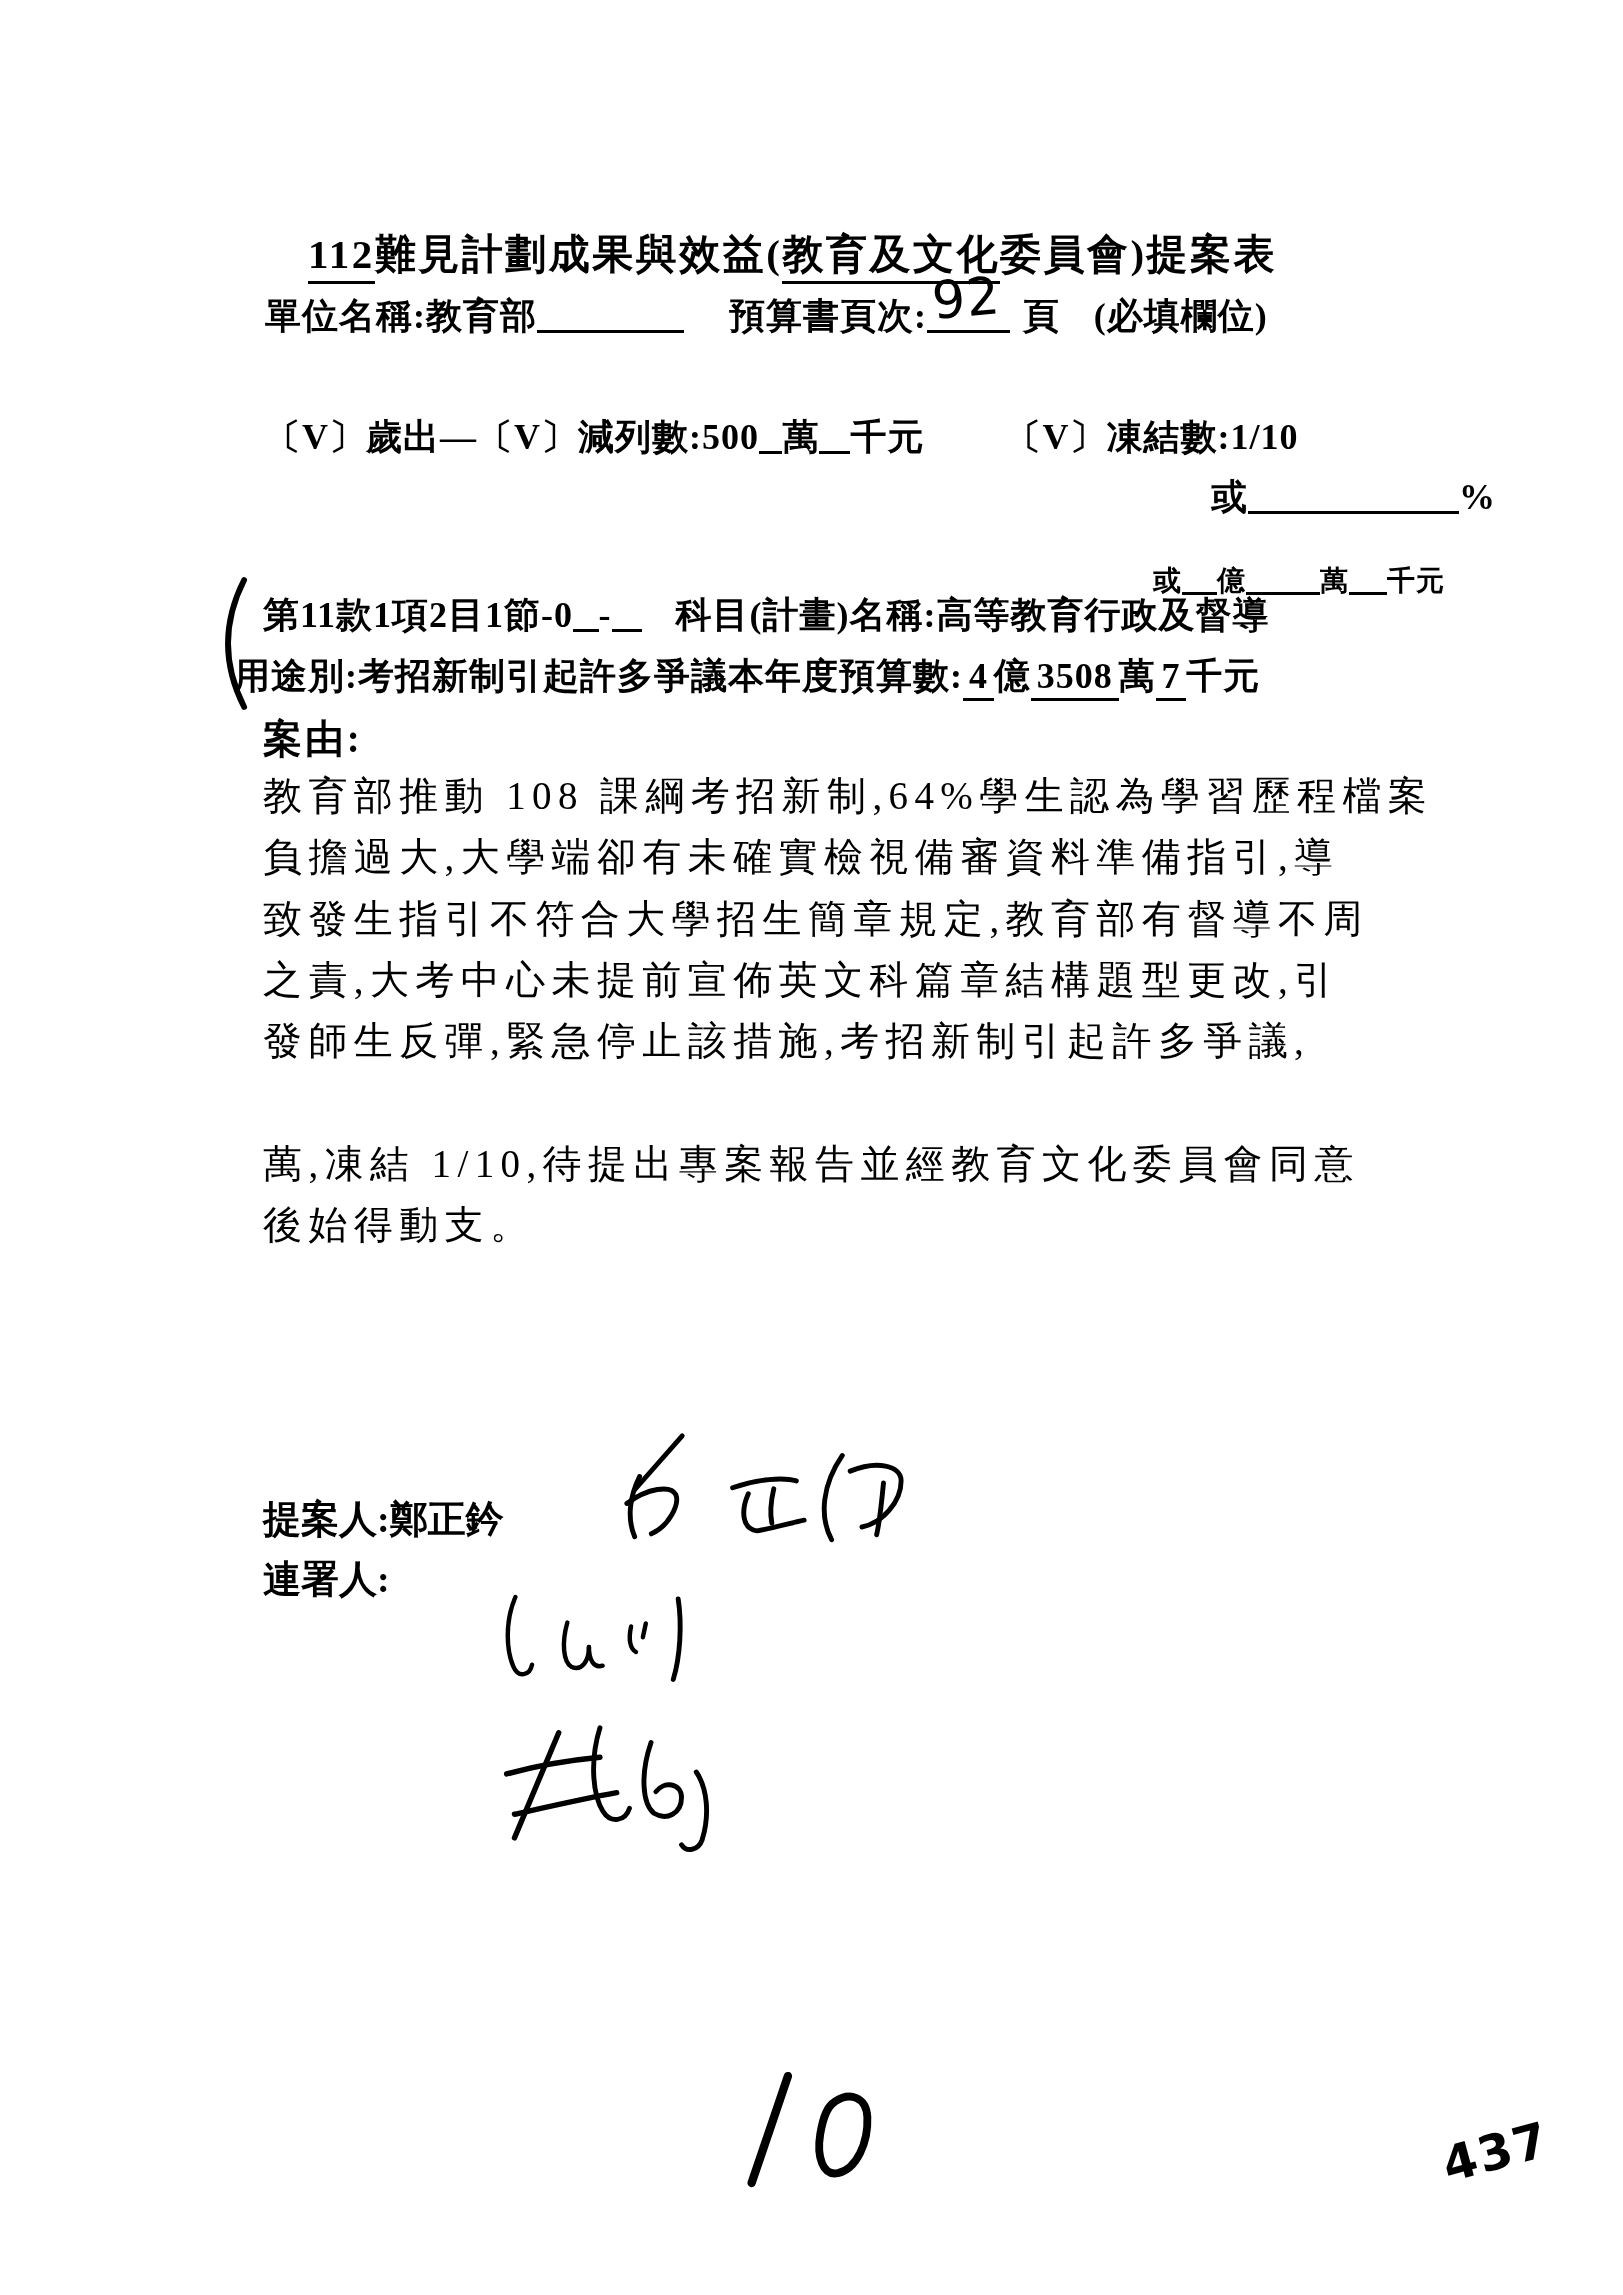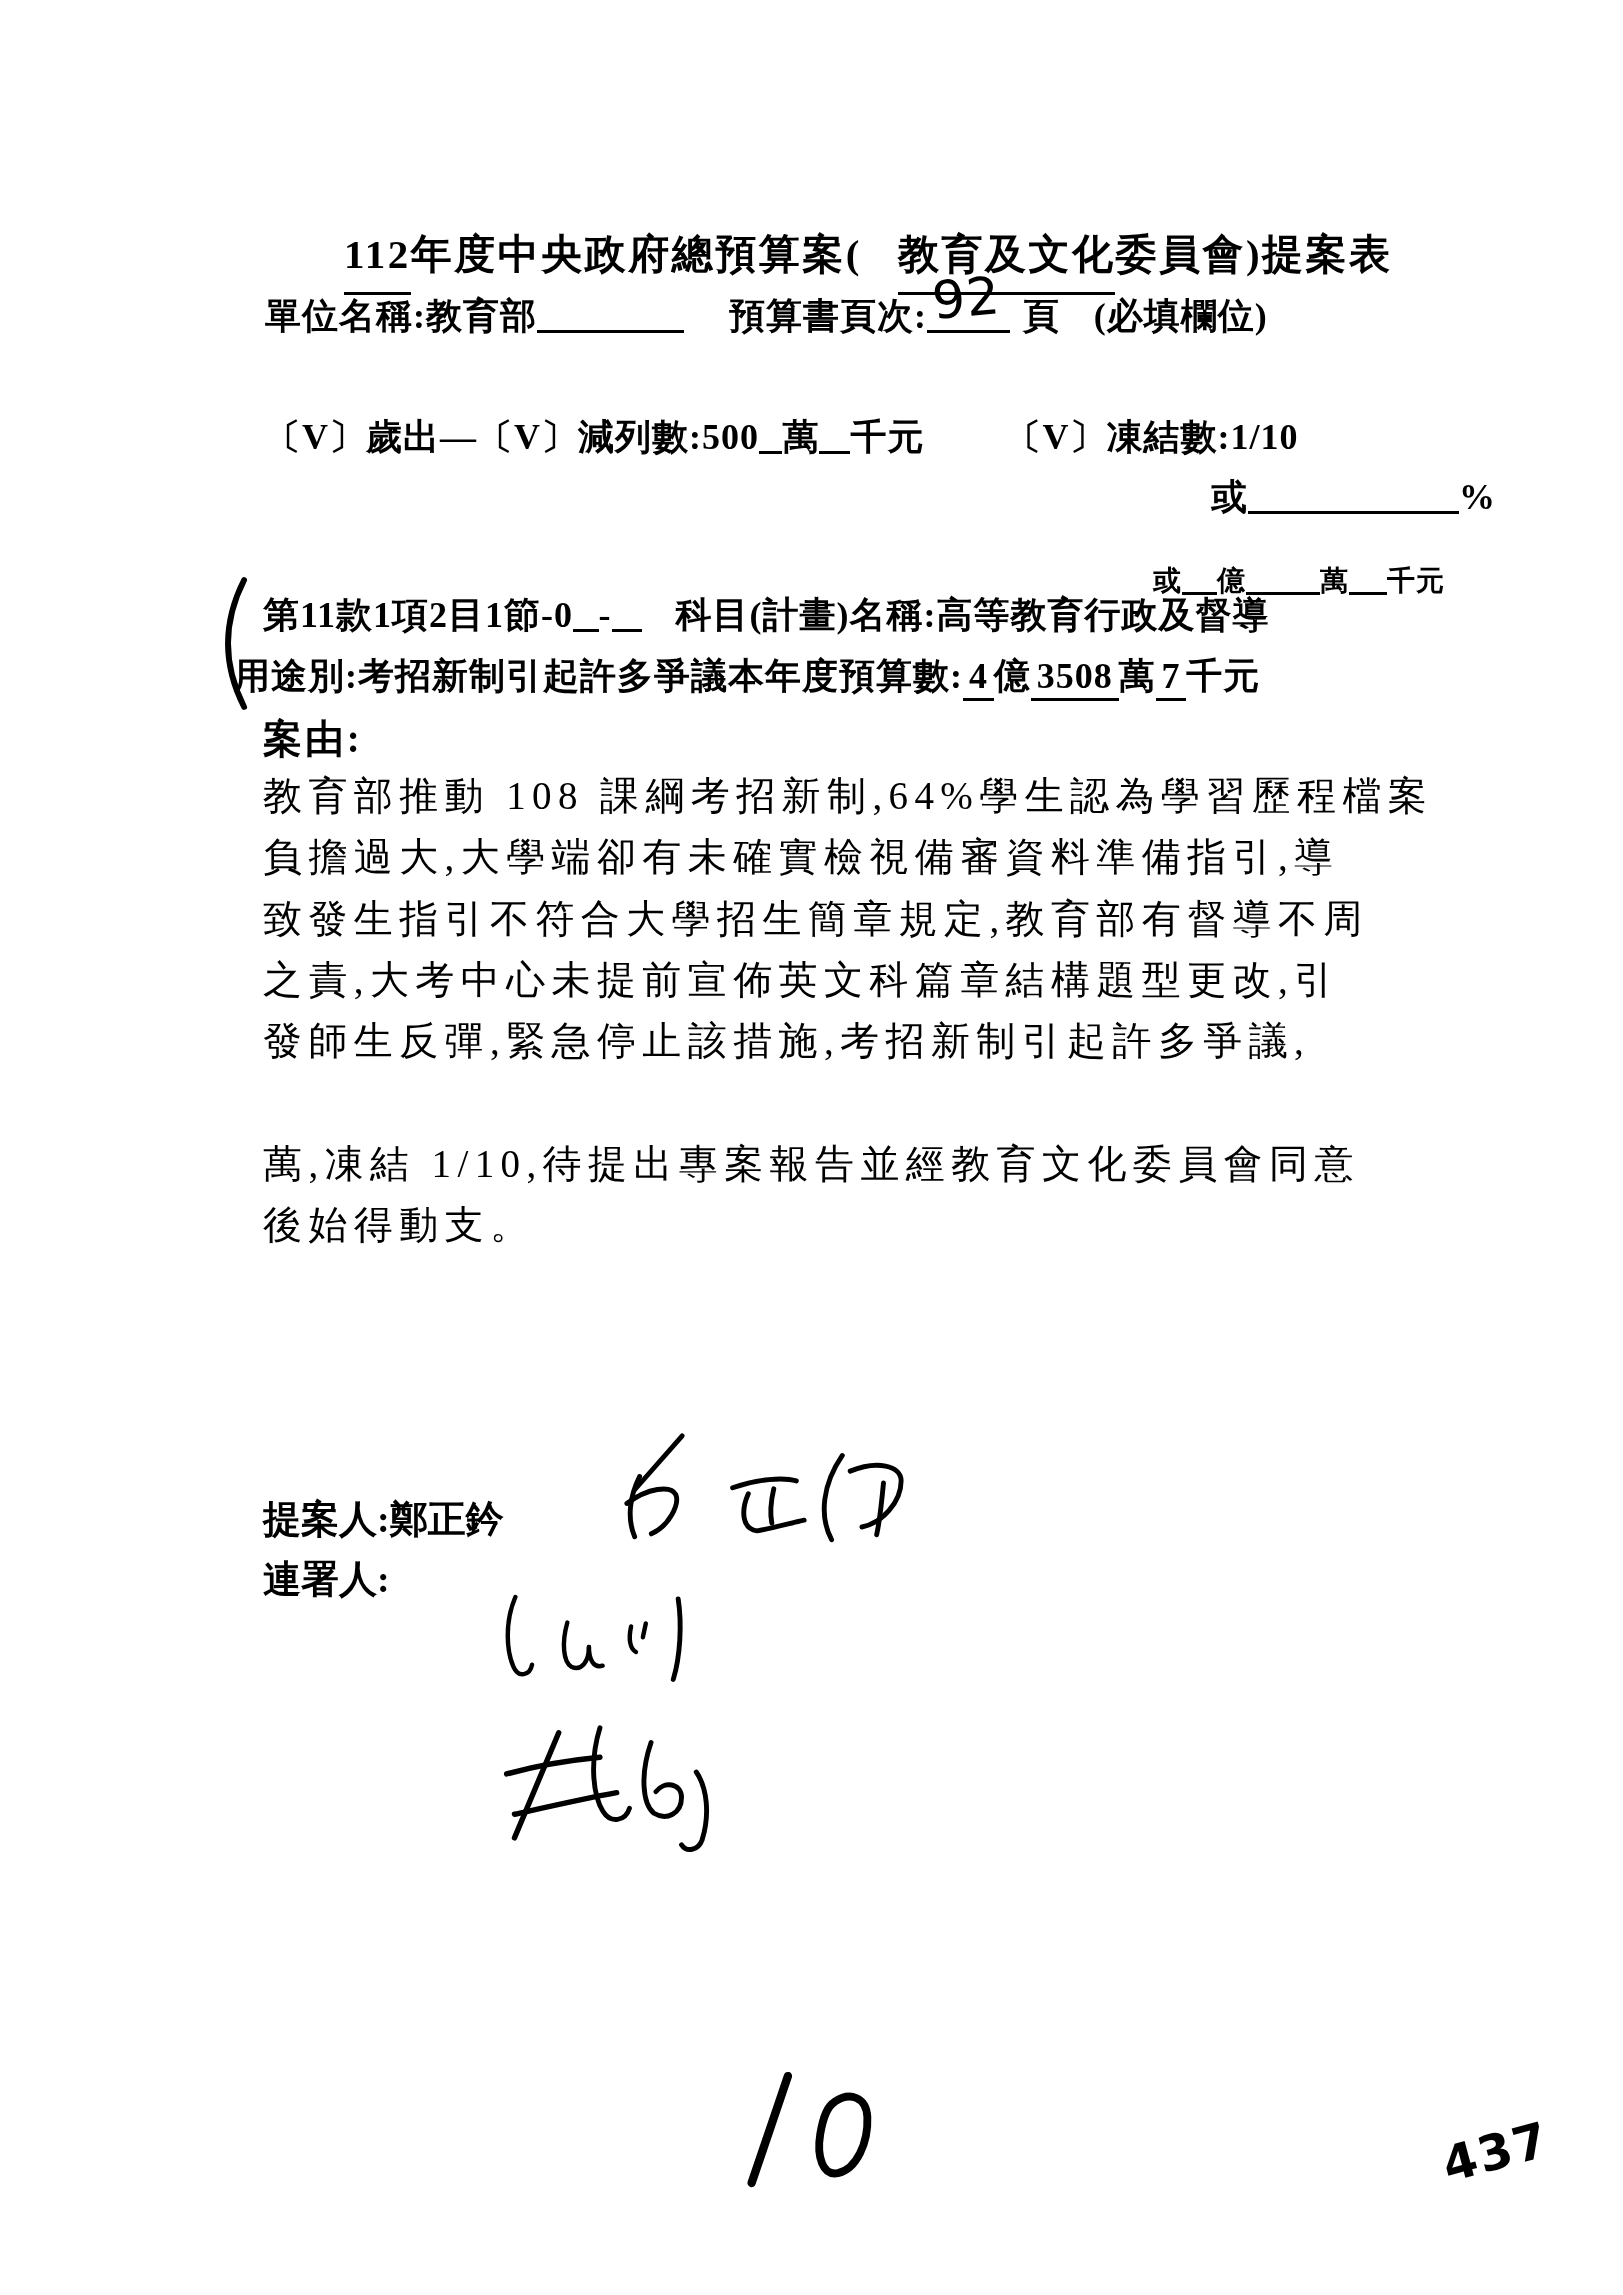--- a/index.html
+++ b/index.html
@@ -6,21 +6,21 @@
   #page{
     position:relative;
     width:1624px;height:2295px;
     background:#ffffff;
     overflow:hidden;
     font-family:"Liberation Serif","DejaVu Serif",serif;
     color:#000;
   }
   .line{position:absolute;white-space:nowrap;}
   .b{font-weight:700;}
-  .u{border-bottom:3.4px solid #000;padding-bottom:15px;margin-left:36px;}
+  .u{border-bottom:3.4px solid #000;padding-bottom:4px;}
   .ublank{display:inline-block;border-bottom:3.4px solid #000;height:0.95em;vertical-align:-4.9px;}
   .gap{display:inline-block;}
   .uv{border-bottom:3.4px solid #000;padding:0 5.9px 2px 5.9px;}
   .title{font-size:41px;letter-spacing:2.5px;}
   .form{font-size:36px;letter-spacing:1px;}
   .body-line{
     position:absolute;left:263px;width:1113px;height:61px;line-height:61px;
     font-size:39px;letter-spacing:6.4px;white-space:nowrap;
   }
   .hw{font-family:"DejaVu Sans",sans-serif;}
@@ -36,21 +36,21 @@
     transform:rotate(-15deg);letter-spacing:2px;line-height:1;
   }
   #big-paren{position:absolute;left:208px;top:575px;}
 </style>
 </head>
 <body>
 
 <div id="page">
 
   <div class="line title b" style="left:308px;top:227px;">
-    <span class="u">112</span><span>年度中央政府總預算案(</span><span class="u">教育及文化</span><span>委員會)提案表</span>
+    <span class="u">112</span><span>難見計劃成果與效益(</span><span class="u">教育及文化</span><span>委員會)提案表</span>
   </div>
 
   <div class="line form b" style="left:265px;top:292px;">
     <span>單位名稱:</span><span>教育部</span><span class="ublank" style="width:147px;"></span><span class="gap" style="width:45px;"></span><span>預算書頁次:</span><span class="pagebox"><span id="hw-92" class="hw">92</span></span><span class="gap" style="width:12.8px;"></span><span>頁</span><span class="gap" style="width:34px;"></span><span>(必填欄位)</span>
   </div>
 
 
   <div class="line form b" style="left:265px;top:413px;">
     <span>〔V〕歲出—〔V〕減列數:</span><span>500</span><span class="ublank" style="width:23.5px;"></span><span>萬</span><span class="ublank" style="width:31px;"></span><span>千元</span><span class="gap" style="width:81px;"></span><span>〔V〕凍結數:</span><span>1/10</span>
   </div>

